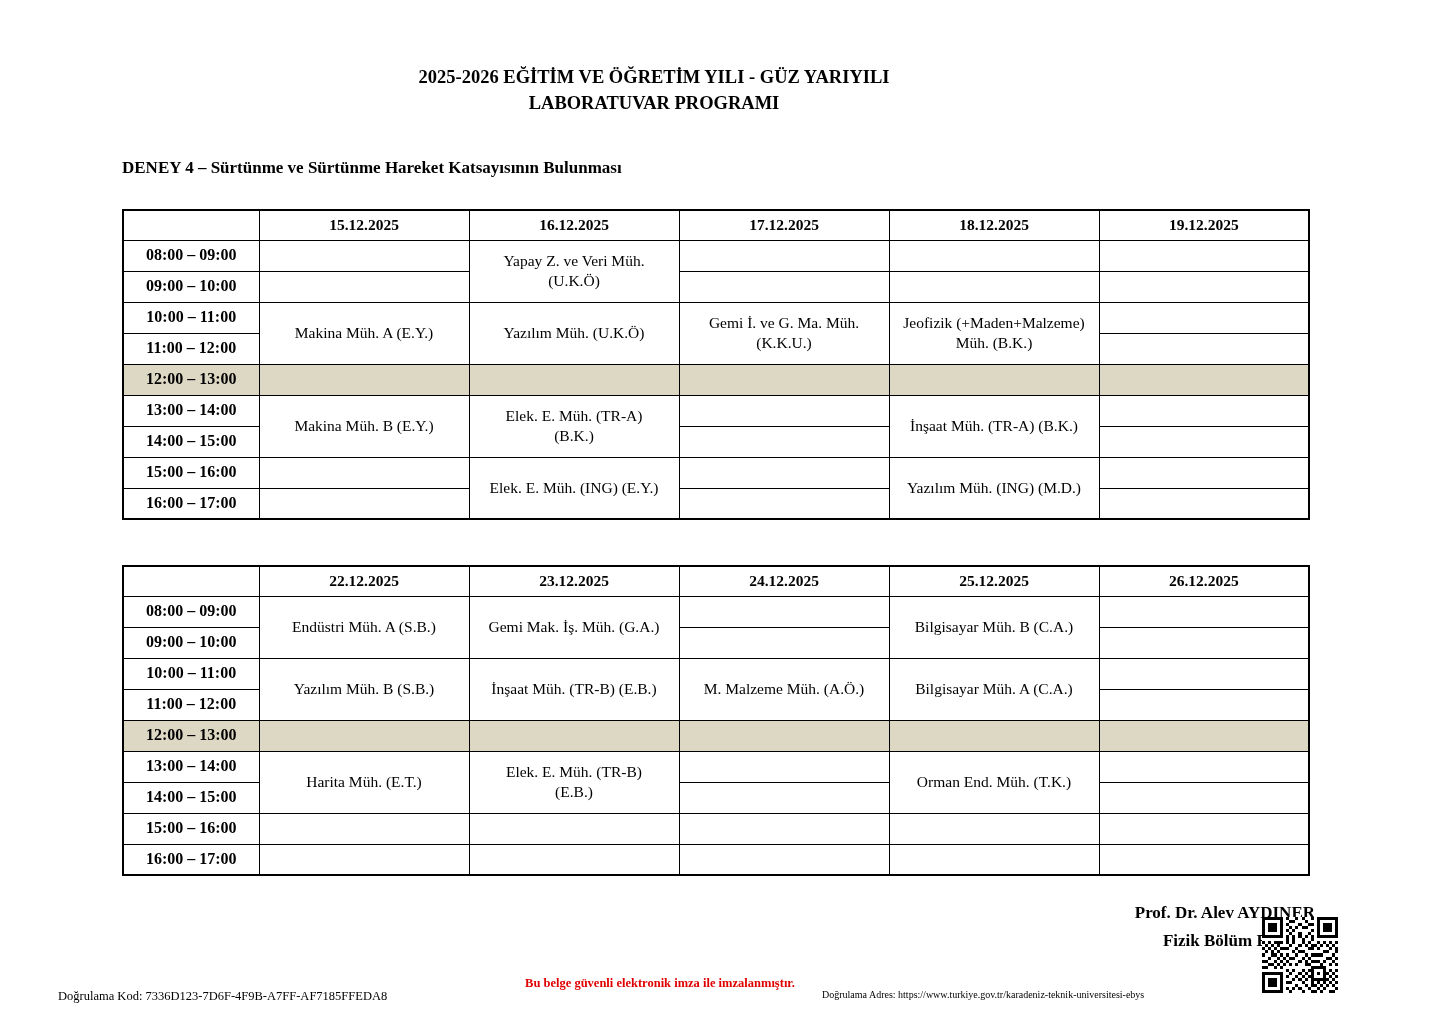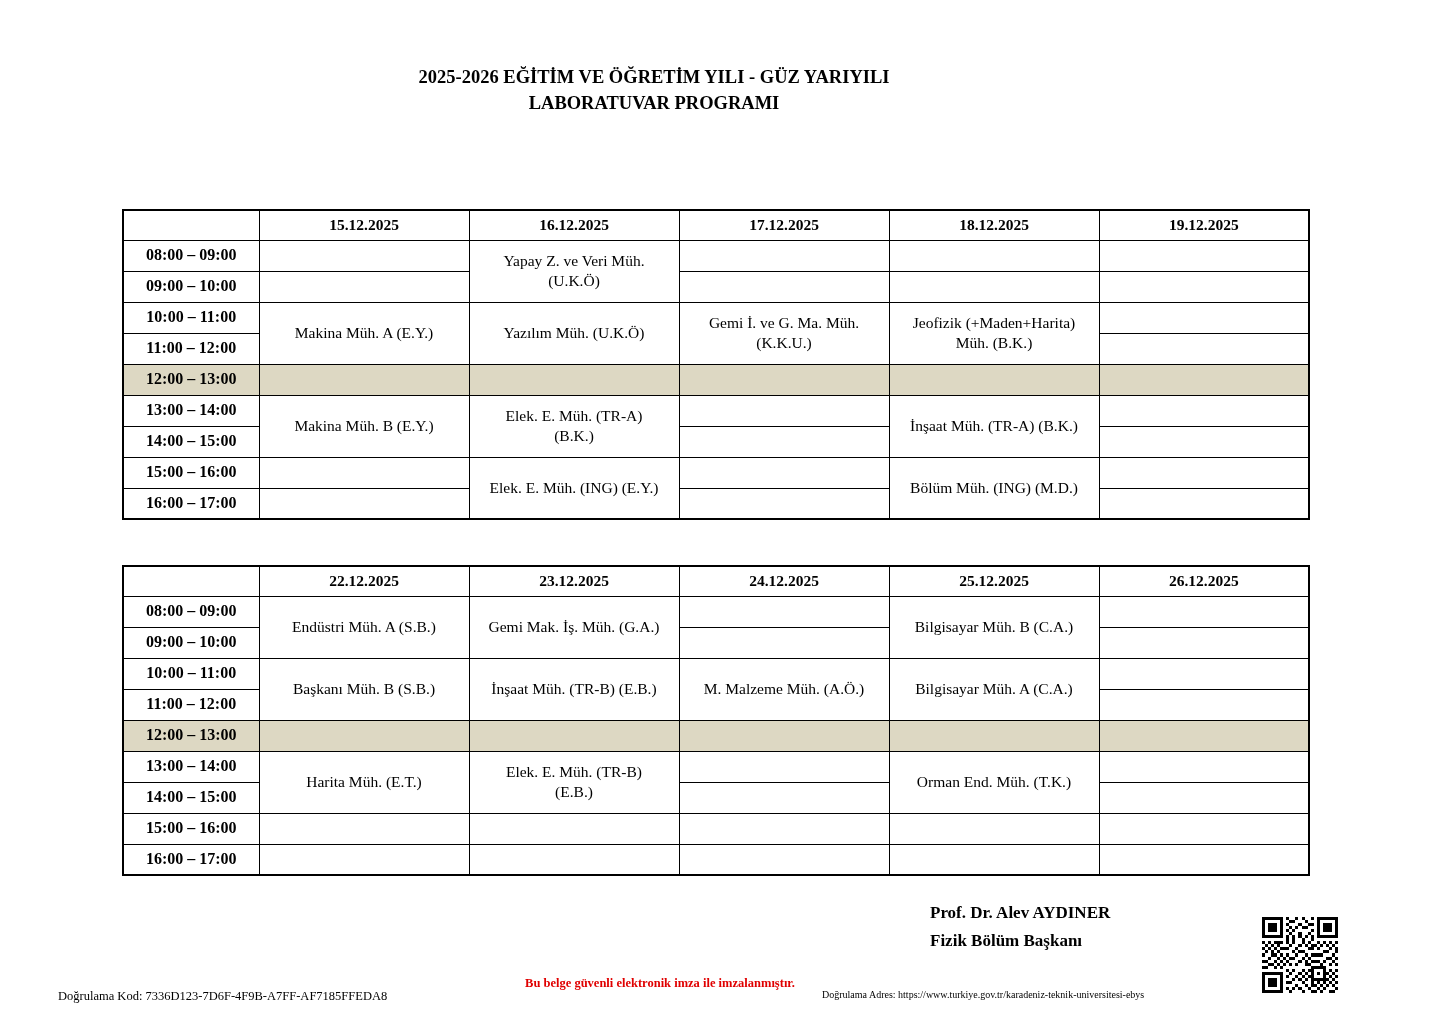--- a/index.html
+++ b/index.html
@@ -37,21 +37,21 @@
     padding:0 2px;overflow:hidden;
   }
   .sched tr{height:31px;}
   .sched tr.hdr{height:30px;}
   .sched tr.hdr td{font-weight:bold;font-size:15.5px;}
   .sched td.time{font-weight:bold;font-size:16px;margin-top:6px;}
   .sched tr.hl td{background:#ddd8c3;}
   
   .signature{
     position:absolute;top:899px;left:930px;width:385px;
-    text-align:left;font-weight:bold;font-size:17px;line-height:28px;
+    text-align:right;font-weight:bold;font-size:17px;line-height:28px;
   }
   
   .qr{
     position:absolute;top:917px;left:1262px;width:76px;height:76px;
   }
   .qr svg{width:100%;height:100%;display:block;}
   
   .notice-red{
     position:absolute;top:976px;left:260px;width:800px;
     text-align:center;color:#e00000;font-weight:bold;font-size:12.5px;
@@ -66,20 +66,21 @@
 </head>
 <body>
 
 <div class="page">
 
   <div class="doc-title">
     <div>2025-2026 EĞİTİM VE ÖĞRETİM YILI - GÜZ YARIYILI</div>
     <div>LABORATUVAR PROGRAMI</div>
   </div>
 
+  <div class="exp-heading">DENEY 4 – Sürtünme ve Sürtünme Hareket Katsayısının Bulunması</div>
 
   <table class="sched t1">
     <colgroup>
       <col style="width:136px">
         <col style="width:210px">
         <col style="width:210px">
         <col style="width:210px">
         <col style="width:210px">
         <col style="width:210px">
     </colgroup>
@@ -107,21 +108,21 @@
       <td></td>
       <td></td>
       <td></td>
     </tr>
     <tr>
       <td class="time">10:00 – 11:00</td>
       <td rowspan="2">Makina Müh. A (E.Y.)</td>
       <td rowspan="2">Yazılım Müh. (U.K.Ö)</td>
       <td rowspan="2">Gemi İ. ve G. Ma. Müh.
 (K.K.U.)</td>
-      <td rowspan="2">Jeofizik (+Maden+Harita)
+      <td rowspan="2">Jeofizik (+Maden+Malzeme)
 Müh. (B.K.)</td>
       <td></td>
     </tr>
     <tr>
       <td class="time">11:00 – 12:00</td>
       <td></td>
     </tr>
     <tr class="hl">
       <td class="time">12:00 – 13:00</td>
       <td></td>
@@ -142,21 +143,21 @@
     <tr>
       <td class="time">14:00 – 15:00</td>
       <td></td>
       <td></td>
     </tr>
     <tr>
       <td class="time">15:00 – 16:00</td>
       <td></td>
       <td rowspan="2">Elek. E. Müh. (ING) (E.Y.)</td>
       <td></td>
-      <td rowspan="2">Bölüm Müh. (ING) (M.D.)</td>
+      <td rowspan="2">Yazılım Müh. (ING) (M.D.)</td>
       <td></td>
     </tr>
     <tr>
       <td class="time">16:00 – 17:00</td>
       <td></td>
       <td></td>
       <td></td>
     </tr>
     </tbody>
   </table>
@@ -187,21 +188,21 @@
       <td rowspan="2">Bilgisayar Müh. B (C.A.)</td>
       <td></td>
     </tr>
     <tr>
       <td class="time">09:00 – 10:00</td>
       <td></td>
       <td></td>
     </tr>
     <tr>
       <td class="time">10:00 – 11:00</td>
-      <td rowspan="2">Başkanı Müh. B (S.B.)</td>
+      <td rowspan="2">Yazılım Müh. B (S.B.)</td>
       <td rowspan="2">İnşaat Müh. (TR-B) (E.B.)</td>
       <td rowspan="2">M. Malzeme Müh. (A.Ö.)</td>
       <td rowspan="2">Bilgisayar Müh. A (C.A.)</td>
       <td></td>
     </tr>
     <tr>
       <td class="time">11:00 – 12:00</td>
       <td></td>
     </tr>
     <tr class="hl">

